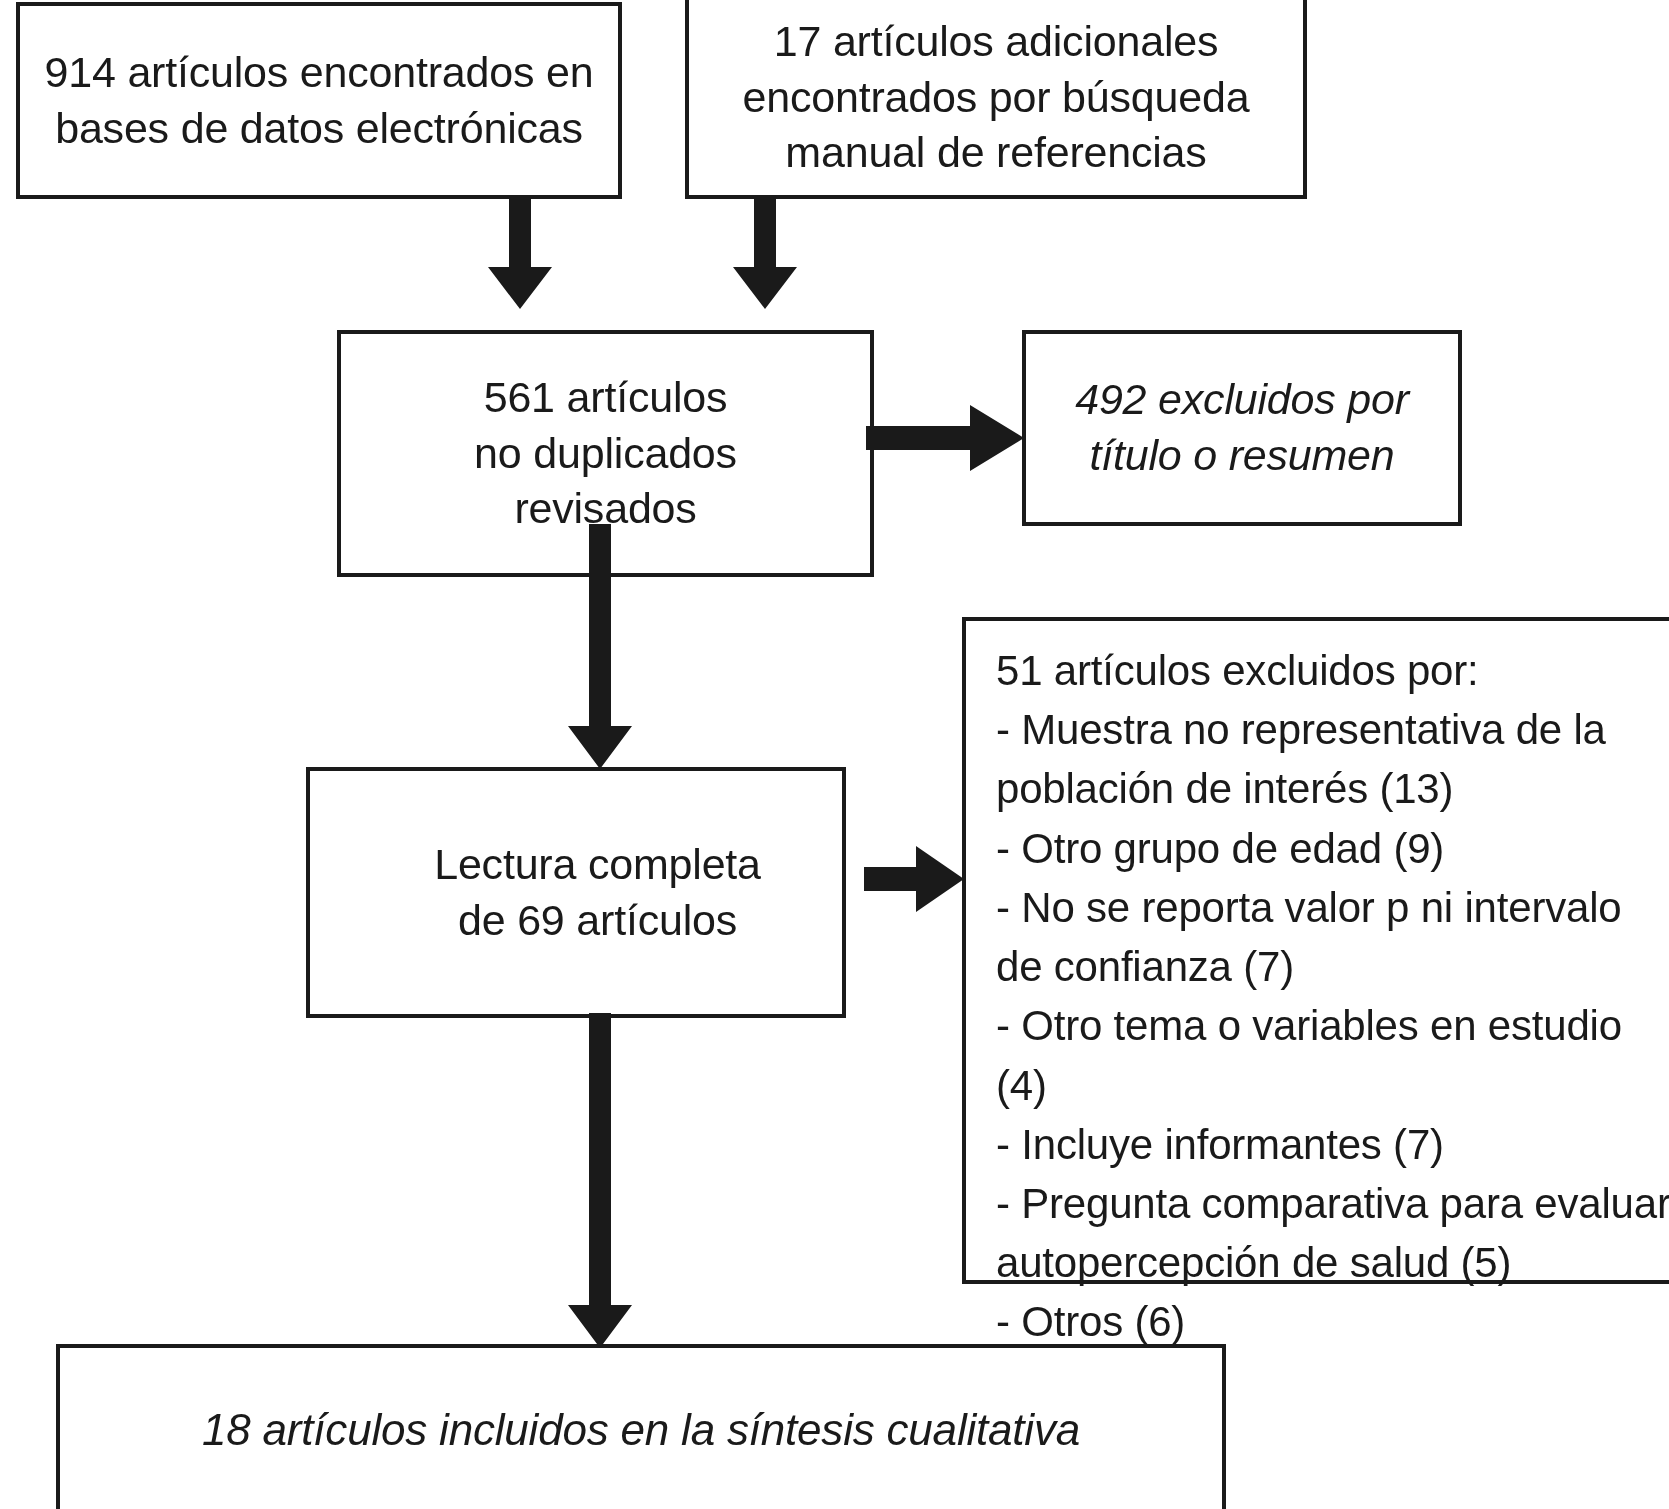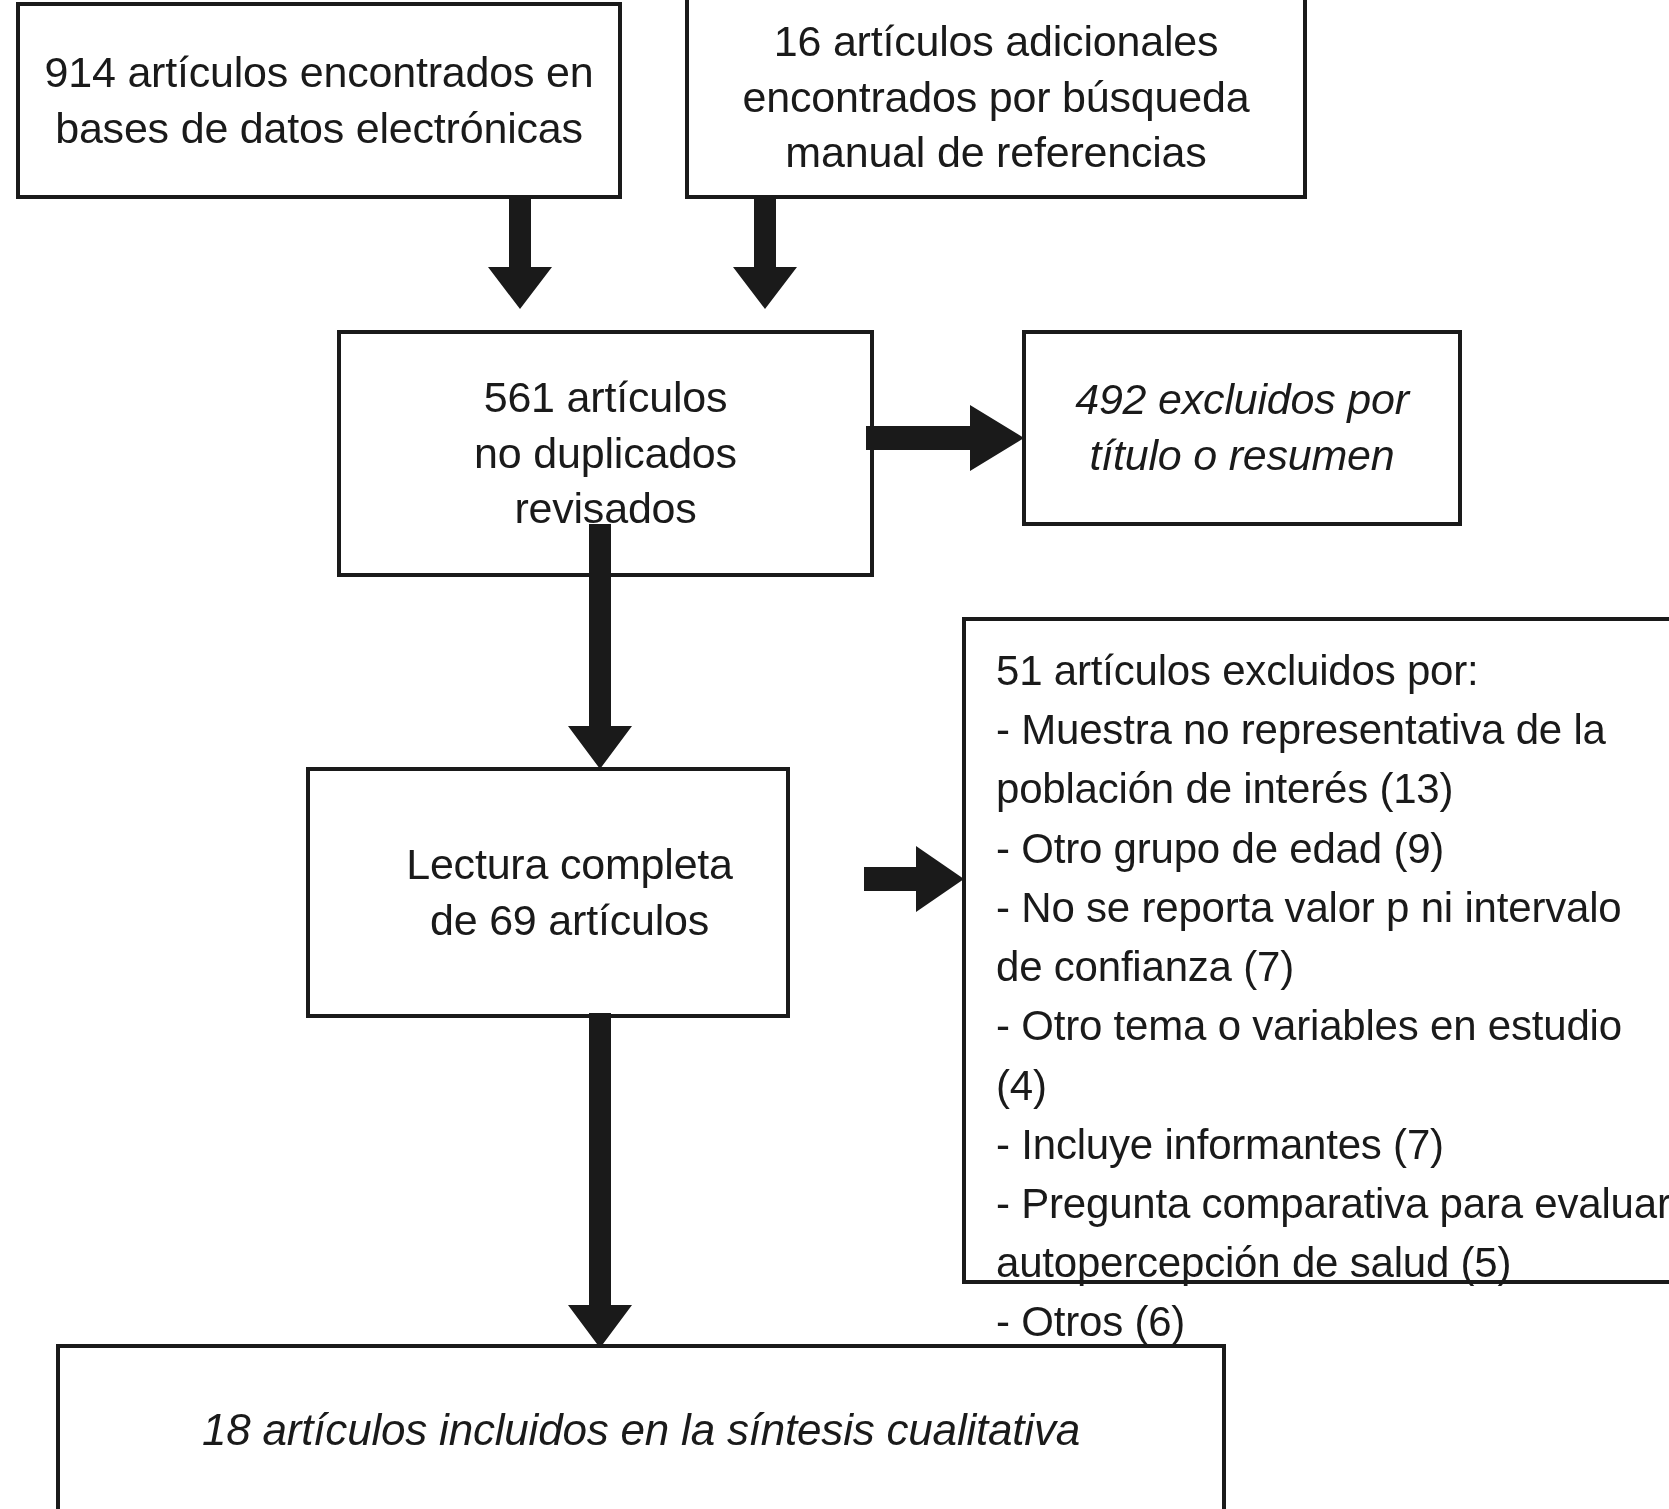--- a/index.html
+++ b/index.html
@@ -44,21 +44,21 @@
     white-space: pre;
     line-height: 1.41;
     font-size: 42px;
   }
 
   
   #box-db        { left: 16px;    top: 2px;    width: 606px;  height: 197px; }
   #box-manual    { left: 685px;  top: -4px;   width: 622px;  height: 203px; }
   #box-nondup    { left: 337px;  top: 330px;  width: 537px;  height: 247px; }
   #box-excl-title{ left: 1022px; top: 330px;  width: 440px;  height: 196px; font-style: italic; }
-  #box-fulltext  { left: 306px;  top: 767px;  width: 484px;  height: 251px; padding-left: 43px; }
+  #box-fulltext  { left: 306px;  top: 767px;  width: 540px;  height: 251px; padding-left: 43px; }
   #box-excl-list { left: 962px;  top: 617px;  width: 712px;  height: 667px; padding: 20px 0 0 30px; }
   #box-included  { left: 56px;   top: 1344px; width: 1170px; height: 172px; }
 
   #box-included .box-text { font-size: 44px; font-style: italic; }
 
   
   .arrow-v, .arrow-h {
     position: absolute;
   }
   .arrow-v svg, .arrow-h svg { display: block; }
@@ -71,21 +71,21 @@
 <body>
 
 <div id="canvas">
 
   <div class="flow-box center-text" id="box-db">
     <span class="box-text">914 artículos encontrados en
 bases de datos electrónicas</span>
   </div>
 
   <div class="flow-box center-text" id="box-manual">
-    <span class="box-text">16 artículos adicionales
+    <span class="box-text">17 artículos adicionales
 encontrados por búsqueda
 manual de referencias</span>
   </div>
 
   <div class="flow-box center-text" id="box-nondup">
     <span class="box-text">561 artículos
 no duplicados
 revisados</span>
   </div>
 

